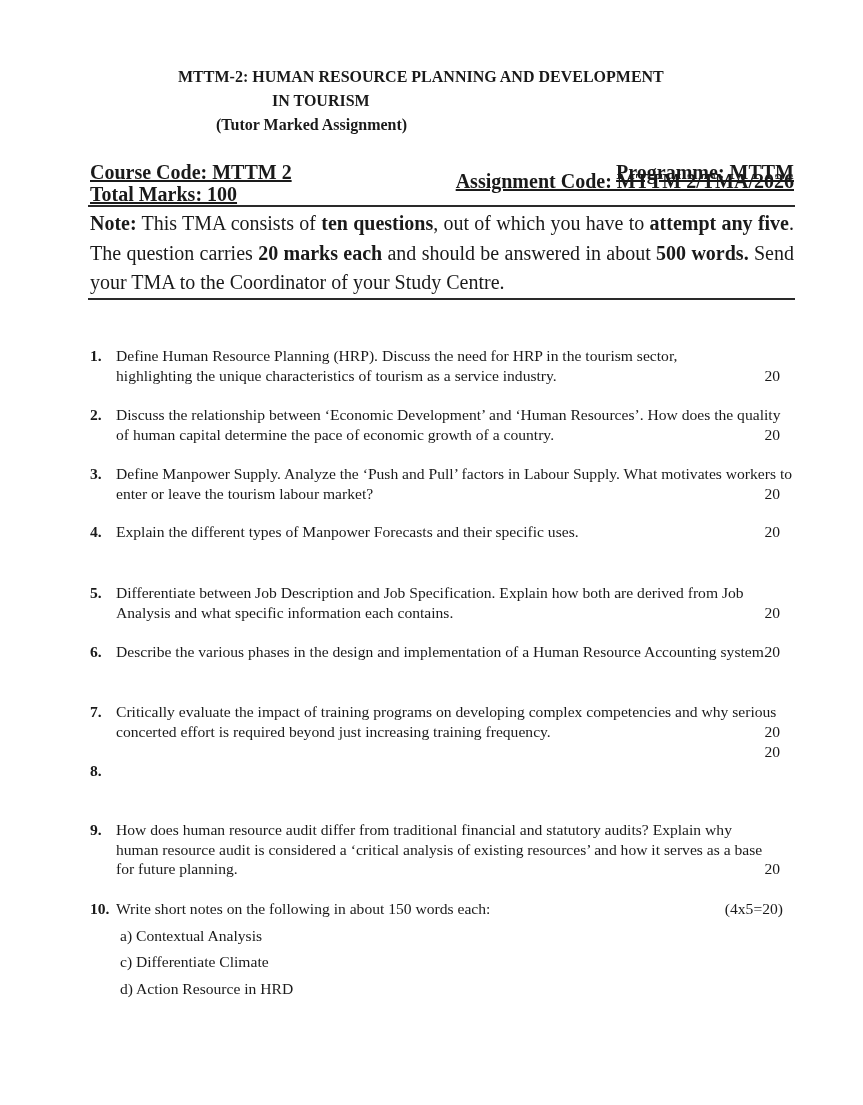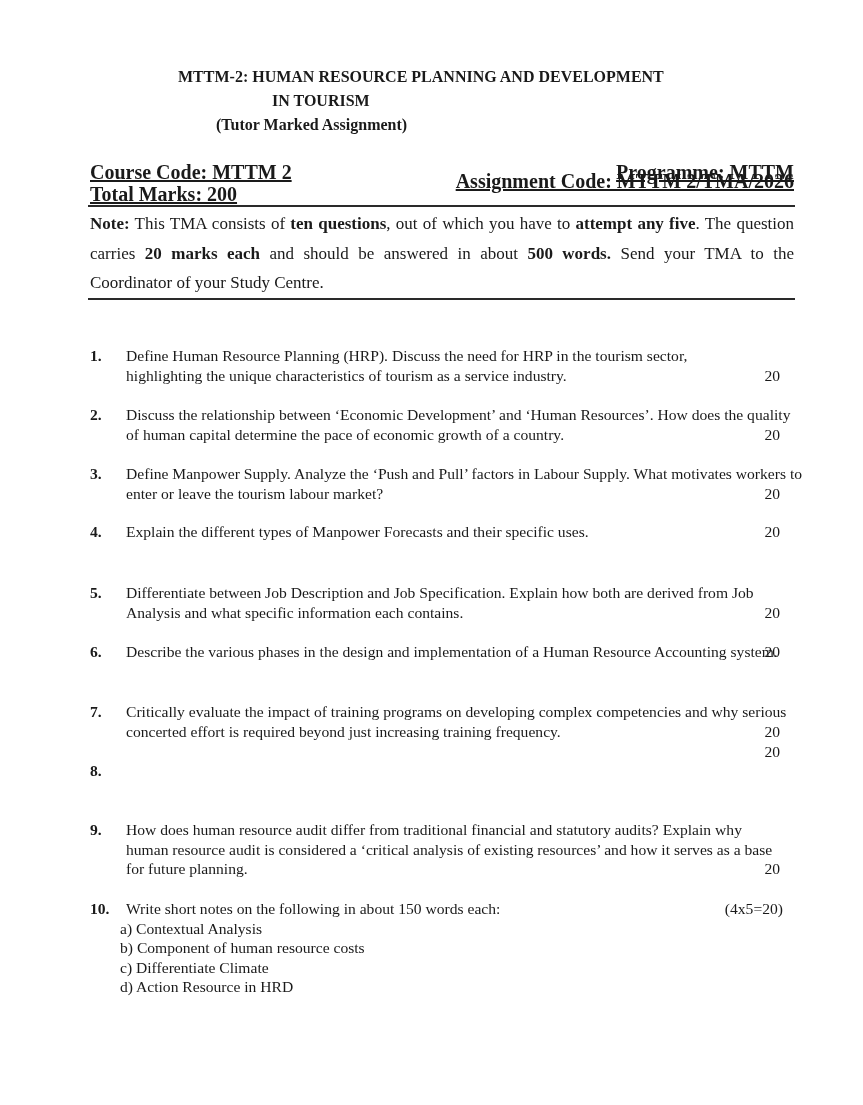--- a/index.html
+++ b/index.html
@@ -10,40 +10,40 @@
   #t2 { left:272px; top:92px; }
   #t3 { left:216px; top:116px; }
   .meta { position:absolute; font-weight:bold; font-size:20px; white-space:nowrap;text-decoration:underline; }
   #m1 { left:90px; top:161px; }
   #m2 { left:90px; top:183px; }
   #m3 { right:69px; top:161px; }
   #m4 { right:69px; top:170px; }
   .rule { position:absolute; left:88px; width:707px; height:2px; background:#2a2a2a; }
   #r1 { top:205px; }
   #r2 { top:298px; }
-  .note { position:absolute; left:90px; width:704px; top:209px; font-size:17px; line-height:29.5px; text-align:justify; }
+  .note { position:absolute; left:90px; width:704px; top:209px; font-size:20px; line-height:29.5px; text-align:justify; }
   .note b { font-weight:bold; }
   .q { position:absolute; left:90px; width:703px; font-size:15.6px; line-height:19.5px; }
   .q .num { position:absolute; left:0; top:0; font-weight:bold; }
-  .q .txt { margin-left:36px; }
+  .q .txt { margin-left:26px; }
   .q .marks { position:absolute; right:13px; bottom:0; }
   .q10 .marks { top:0; bottom:auto; right:10px;text-align:center; }
-  .sub { margin-left:30px; }
+  .sub { margin-left:30px;margin-top:7px; }
 </style>
 </head>
 <body>
 
 <div>
   <div class="title" id="t1">MTTM-2: HUMAN RESOURCE PLANNING AND DEVELOPMENT</div>
   <div class="title" id="t2">IN TOURISM</div>
   <div class="title" id="t3">(Tutor Marked Assignment)</div>
 </div>
 
 <div class="meta" id="m1">Course Code: MTTM 2</div>
-<div class="meta" id="m2">Total Marks: 200</div>
+<div class="meta" id="m2">Total Marks: 100</div>
 <div class="meta" id="m3">Programme: MTTM</div>
 <div class="meta" id="m4">Assignment Code: MTTM 2/TMA/2026</div>
 
 <div class="rule" id="r1"></div>
 <div class="note"><b>Note:</b><span> This TMA consists of </span><b>ten questions</b><span>, out of which you have to </span><b>attempt any five</b><span>. The question carries </span><b>20 marks each</b><span> and should be answered in about </span><b>500 words.</b><span> Send your TMA to the Coordinator of your Study Centre.</span></div>
 <div class="rule" id="r2"></div>
 
 <div class="q" style="top:346px">
   <span class="num">1.</span>
   <div class="txt" style="width:630px">Define Human Resource Planning (HRP). Discuss the need for HRP in the tourism sector, highlighting the unique characteristics of tourism as a service industry.</div>
@@ -95,16 +95,15 @@
   <span class="num">9.</span>
   <div class="txt" style="width:660px">How does human resource audit differ from traditional financial and statutory audits? Explain why human resource audit is considered a ‘critical analysis of existing resources’ and how it serves as a base for future planning.</div>
   <span class="marks">20</span>
 </div>
 
 <div class="q q10" style="top:899px">
   <span class="num">10.</span>
   <div class="txt">Write short notes on the following in about 150 words each:</div>
   <span class="marks">(4x5=20)</span>
   <div class="sub">a) Contextual Analysis</div>
-  <div class="sub">b) Component of human resource costs</div>
   <div class="sub">c) Differentiate Climate</div>
   <div class="sub">d) Action Resource in HRD</div>
 </div>
 
 </body></html>

